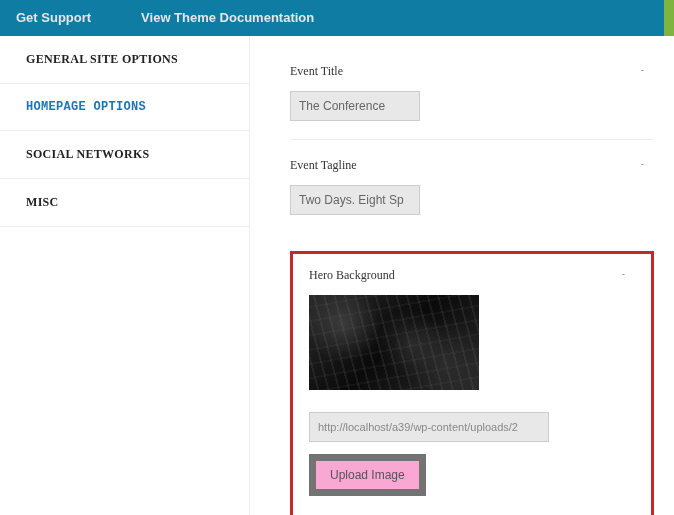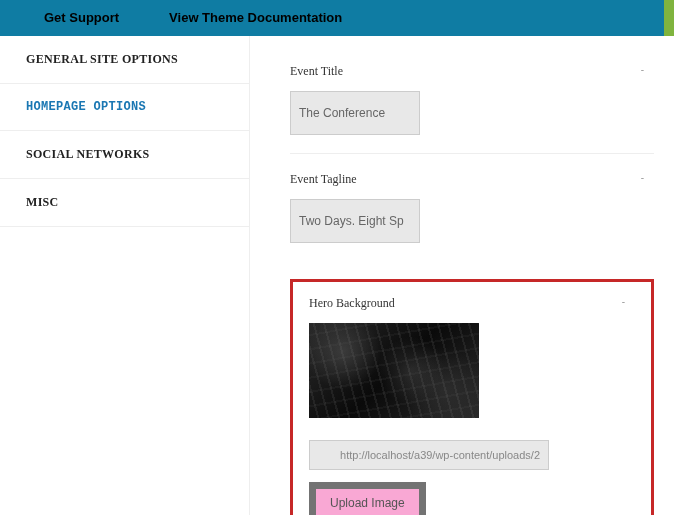--- a/index.html
+++ b/index.html
@@ -14,24 +14,24 @@
     }
     .top-bar {
       background: #0f7ca3;
       height: 36px;
       display: flex;
       align-items: center;
       padding: 0 0 0 0;
       position: relative;
     }
     .top-bar-link {
-      color: #000000;
+      color: #e5e5e5;
       font-size: 13px;
       font-weight: 600;
-      padding: 0 20px 0 44px;
+      padding: 0 20px 0 16px;
       cursor: pointer;
       line-height: 36px;
     }
     .top-bar-link.second { padding-left: 30px; }
     .top-bar-edge {
       position: absolute;
       right: 0; top: 0; bottom: 0;
       width: 10px;
       background: #7fb43e;
     }
@@ -80,21 +80,21 @@
       font-size: 12px;
       color: #333;
     }
     .field-hyphen {
       color: #999;
       font-size: 10px;
       padding-right: 10px;
     }
     .text-input {
       width: 130px;
-      height: 44px;
+      height: 30px;
       background: #e8e8e8;
       border: 1px solid #ccc;
       padding: 0 8px;
       font-size: 12px;
       color: #666;
       font-family: Arial, sans-serif;
     }
     .highlight-box {
       border: 3px solid #c62828;
       padding: 14px 16px 22px 16px;
@@ -129,21 +129,20 @@
       width: 240px;
       height: 30px;
       background: #e8e8e8;
       border: 1px solid #ccc;
       padding: 0 8px;
       font-size: 11px;
       color: #888;
       font-family: Arial, sans-serif;
       margin-bottom: 12px;
       display: block;
-      text-align: right;
     }
     .upload-btn {
       background: #f9a8d4;
       border: 7px solid #737373;
       padding: 7px 14px;
       font-size: 12px;
       color: #555;
       cursor: pointer;
       font-family: Arial, sans-serif;
     }

